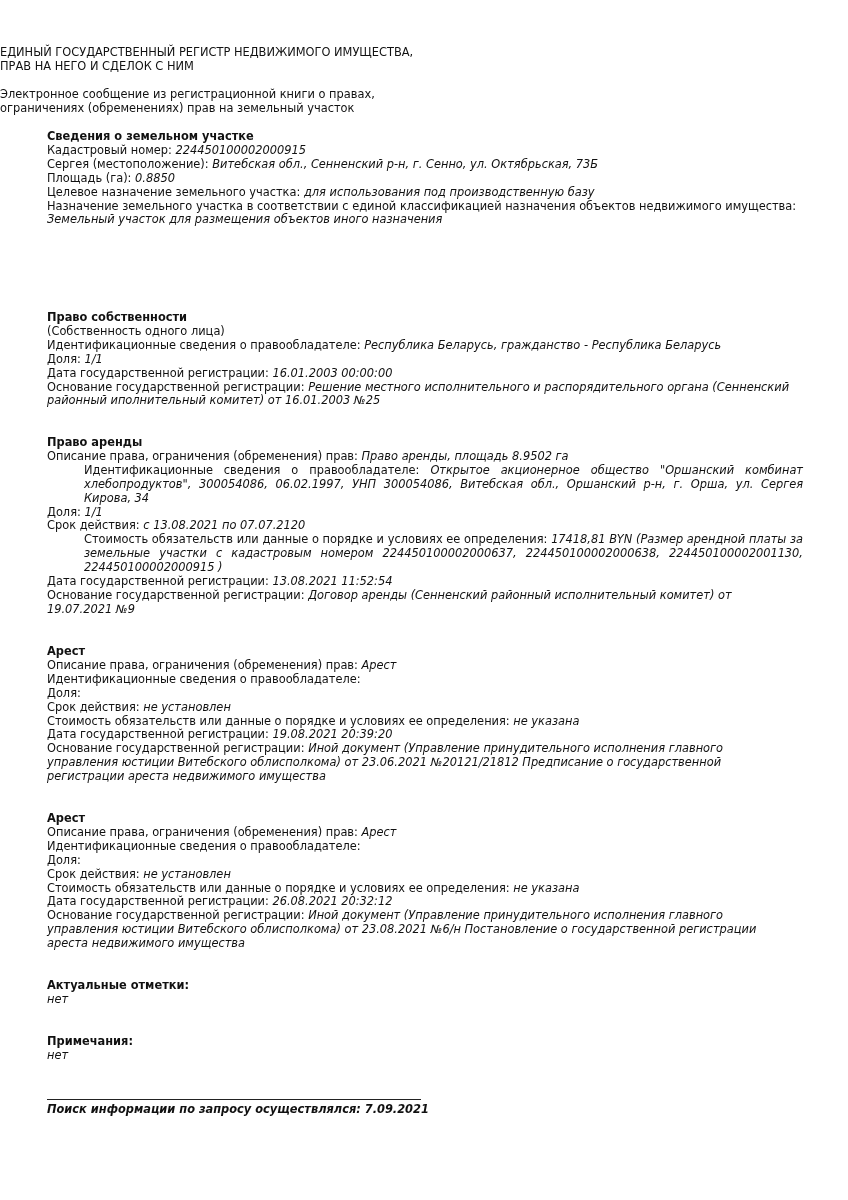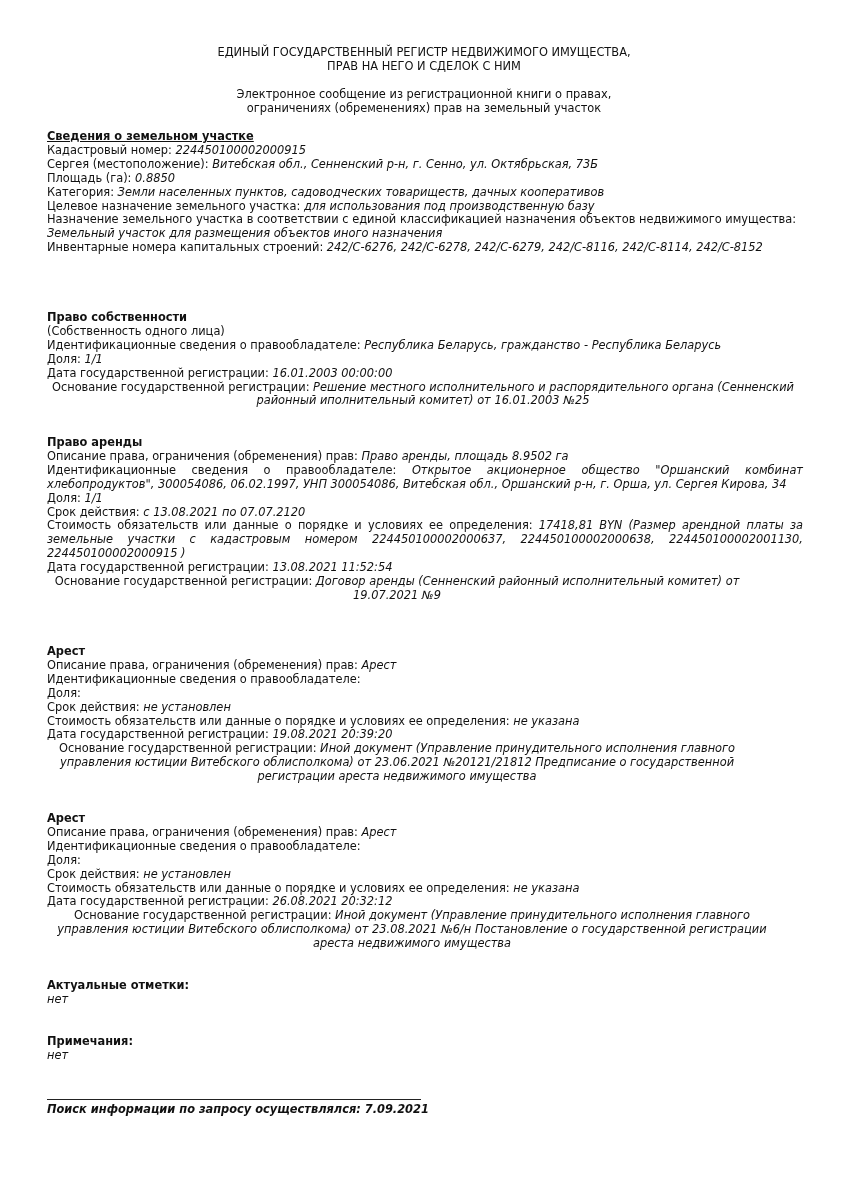--- a/index.html
+++ b/index.html
@@ -1,53 +1,51 @@
 <!DOCTYPE html>
 <html><head>
 <meta charset="utf-8">
 <style>
   html, body { margin: 0; padding: 0; background: #ffffff; }
   body {
     width: 848px; height: 1200px; overflow: hidden; position: relative;
     font-family: "DejaVu Sans", sans-serif;
     font-size: 11.4px; color: #111111; line-height: 13.9px;
   }
-  .header { text-align: center; position: absolute; left: 0; width: 848px; top: 46px; }
+  .header { text-align: left; position: absolute; left: 0; width: 848px; top: 46px; }
   .header .l { display: block; }
   .header .sub { margin-top: 14px; }
   .ln { display: block; white-space: nowrap; }
-  .wrap { display: block; white-space: normal; text-align: center; }
-  .just { text-align: justify; text-align-last: left; }
+  .wrap { display: block; white-space: normal; text-align: left; }
+  .just { text-align: justify; text-align-last: left; margin-left: 37px; }
   .v { font-style: italic; }
   .h { font-weight: bold; display: block; }
-  .hu { font-weight: bold; text-decoration: underline; display: block; }
+  .hu { font-weight: bold; display: block; }
   .sec { position: absolute; left: 47px; width: 756px; }
   .sep { position: absolute; left: 47px; top: 1099px; width: 374px; height: 0; border-top: 1px solid #222; }
   .foot { position: absolute; left: 47px; top: 1103px; width: 756px; font-style: italic; font-weight: bold; }
 </style>
 </head>
 <body>
 
 <div class="header">
   <span class="l">ЕДИНЫЙ ГОСУДАРСТВЕННЫЙ РЕГИСТР НЕДВИЖИМОГО ИМУЩЕСТВА,</span>
   <span class="l">ПРАВ НА НЕГО И СДЕЛОК С НИМ</span>
   <span class="l sub">Электронное сообщение из регистрационной книги о правах,</span>
   <span class="l">ограничениях (обременениях) прав на земельный участок</span>
 </div>
 
 <div class="sec" style="top:130px;">
   <span class="hu">Сведения о земельном участке</span>
   <span class="ln"><span>Кадастровый номер: </span><span class="v">224450100002000915</span></span>
   <span class="ln"><span>Сергея (местоположение): </span><span class="v">Витебская обл., Сенненский р-н, г. Сенно, ул. Октябрьская, 73Б</span></span>
   <span class="ln"><span>Площадь (га): </span><span class="v">0.8850</span></span>
-  <span class="ln"><span>Категория: </span><span class="v">Земли населенных пунктов, садоводческих товариществ, дачных кооперативов</span></span>
   <span class="ln"><span>Целевое назначение земельного участка: </span><span class="v">для использования под производственную базу</span></span>
   <span class="ln">Назначение земельного участка в соответствии с единой классификацией назначения объектов недвижимого имущества:</span>
   <span class="ln v">Земельный участок для размещения объектов иного назначения</span>
-  <span class="ln"><span>Инвентарные номера капитальных строений: </span><span class="v">242/С-6276, 242/С-6278, 242/С-6279, 242/С-8116, 242/С-8114, 242/С-8152</span></span>
 </div>
 
 <div class="sec" style="top:311px;">
   <span class="h">Право собственности</span>
   <span class="ln">(Собственность одного лица)</span>
   <span class="ln"><span>Идентификационные сведения о правообладателе: </span><span class="v">Республика Беларусь, гражданство - Республика Беларусь</span></span>
   <span class="ln"><span>Доля: </span><span class="v">1/1</span></span>
   <span class="ln"><span>Дата государственной регистрации: </span><span class="v">16.01.2003 00:00:00</span></span>
   <span class="wrap" style="width:752px;"><span>Основание государственной регистрации: </span><span class="v">Решение местного исполнительного и распорядительного органа (Сенненский районный иполнительный комитет) от 16.01.2003 №25</span></span>
 </div>

